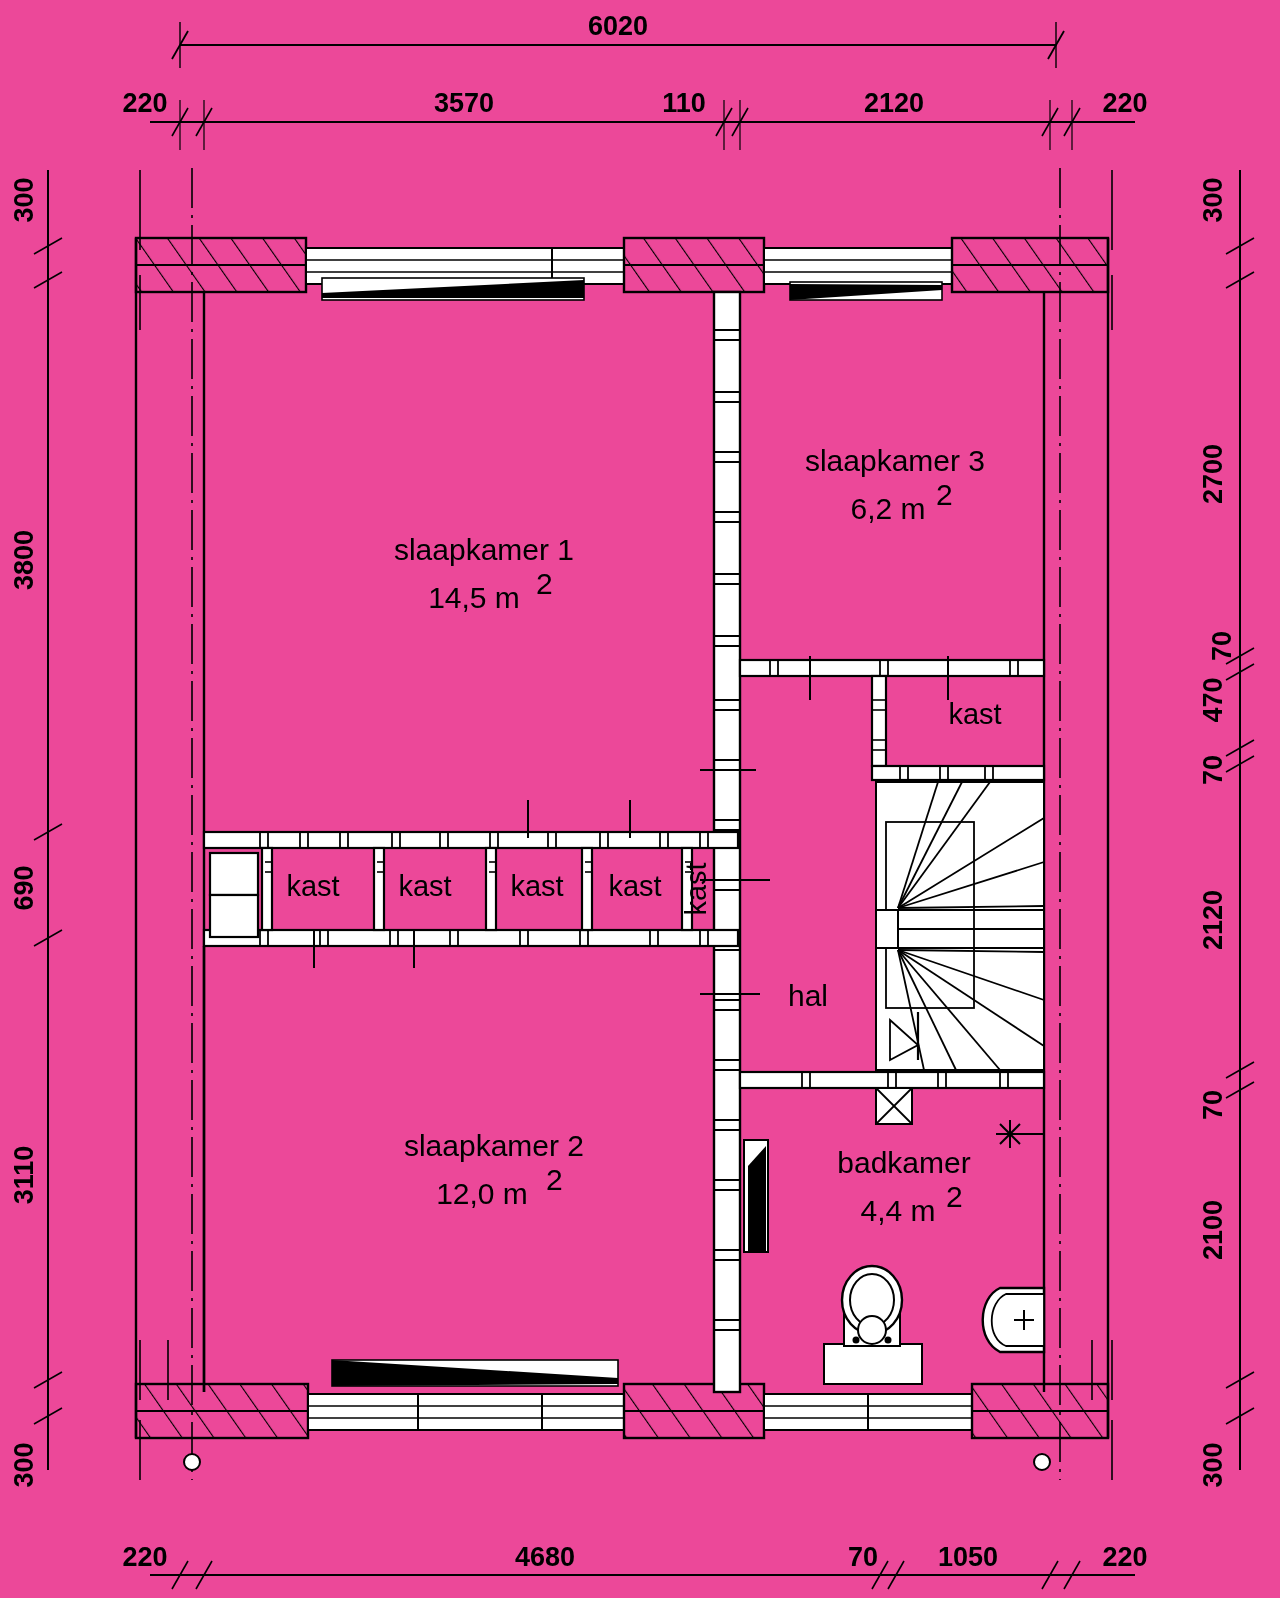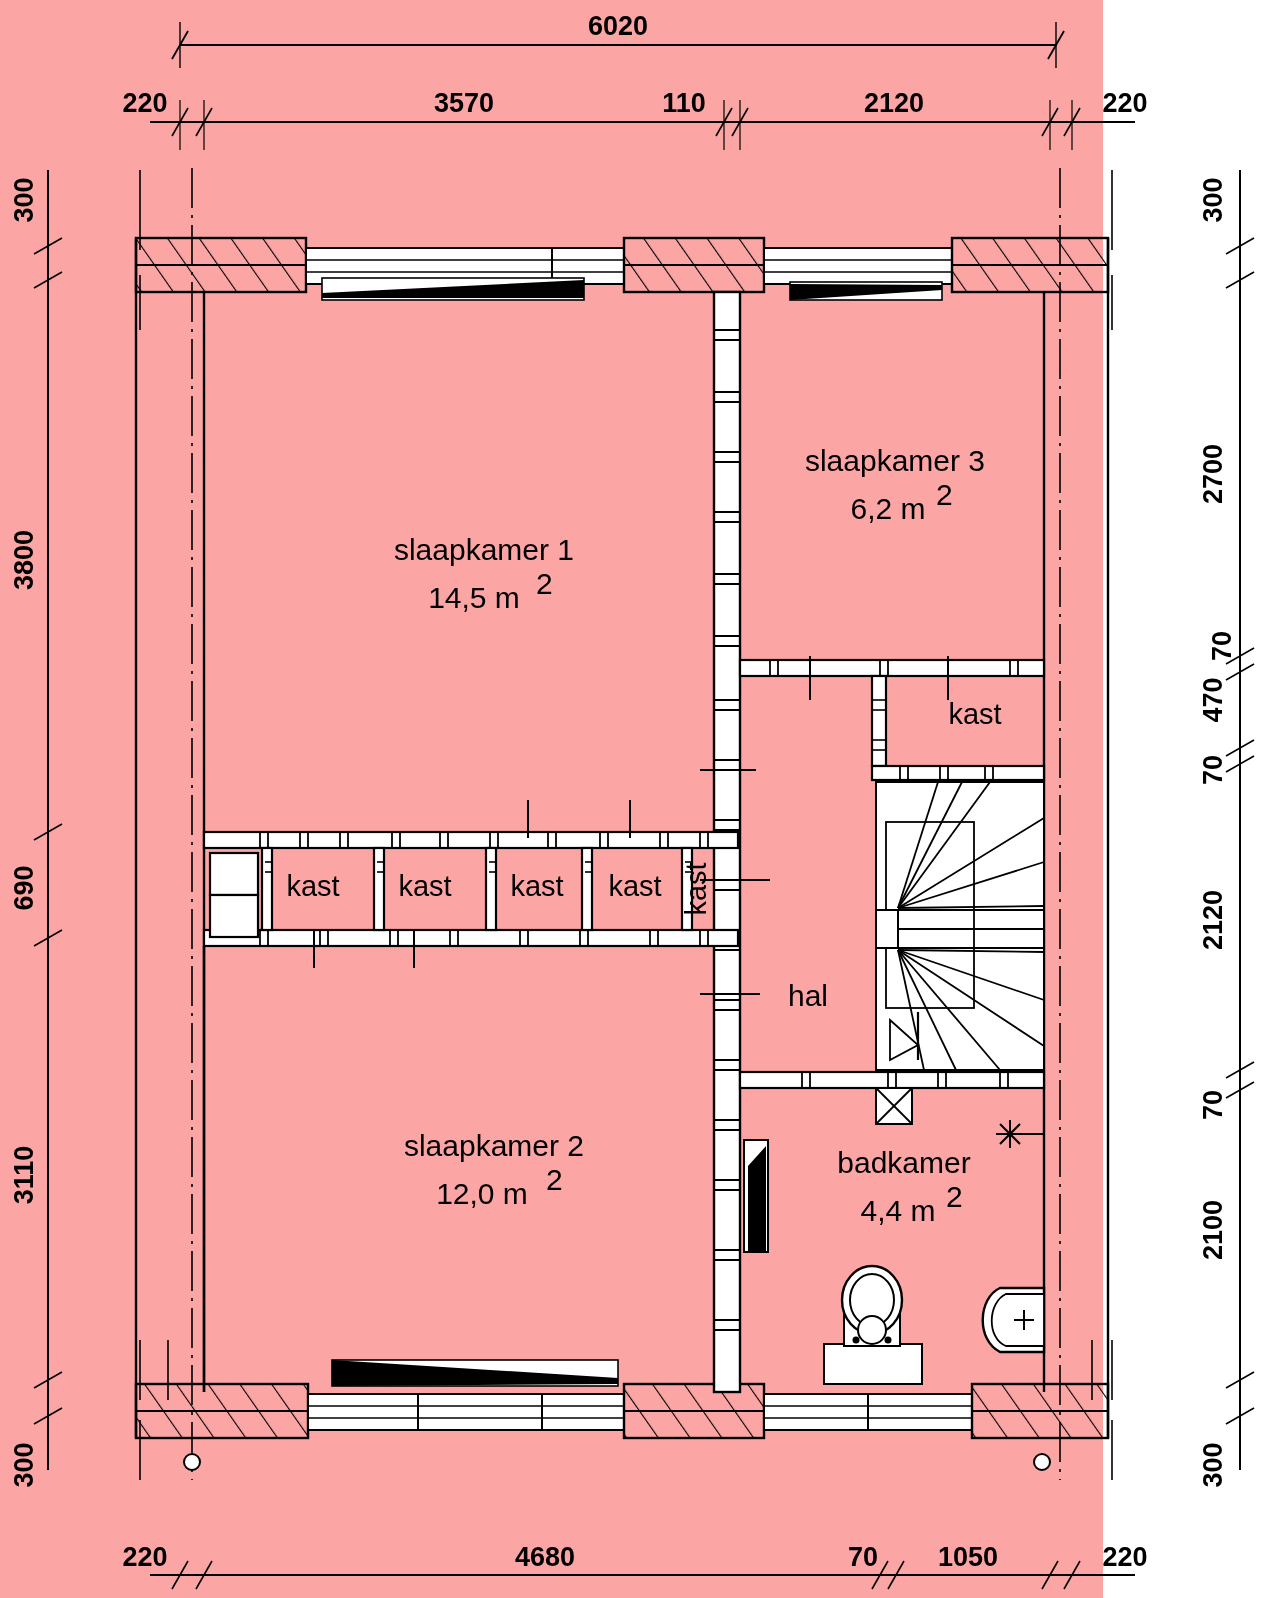--- a/index.html
+++ b/index.html
@@ -1,17 +1,17 @@
 <!DOCTYPE html>
 <html><head>
 <meta charset="utf-8">
 <style>
   html,body{margin:0;padding:0;background:#fff;}
   body{width:1280px;height:1598px;font-family:"Liberation Sans",sans-serif;overflow:hidden;}
-  #stage{position:relative;width:1103px;height:1598px;background:#fca5a5;}
+  #stage{position:relative;width:1280px;height:1598px;background:#ec4899;}
   svg{display:block;}
   .dimtxt{font-family:"Liberation Sans",sans-serif;font-weight:bold;font-size:27px;fill:#000;}
   .roomtxt{font-family:"Liberation Sans",sans-serif;font-size:30px;fill:#000;}
   .kasttxt{font-family:"Liberation Sans",sans-serif;font-size:29px;fill:#000;}
 </style>
 </head>
 <body>
 
 <div id="stage">
 <svg id="plan" width="1280" height="1598" viewBox="0 0 1280 1598">

